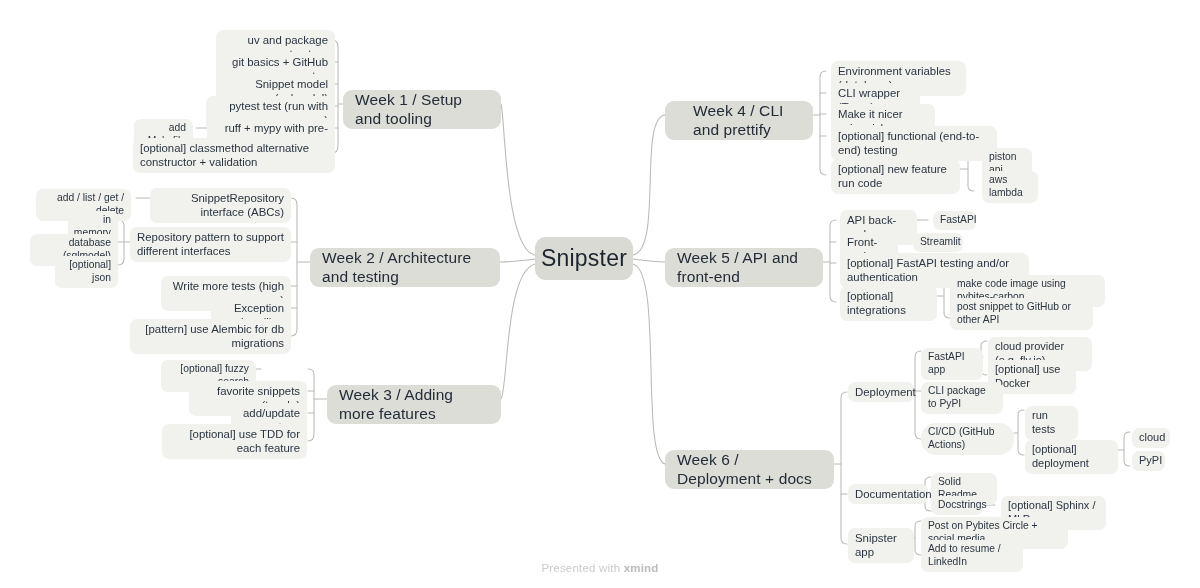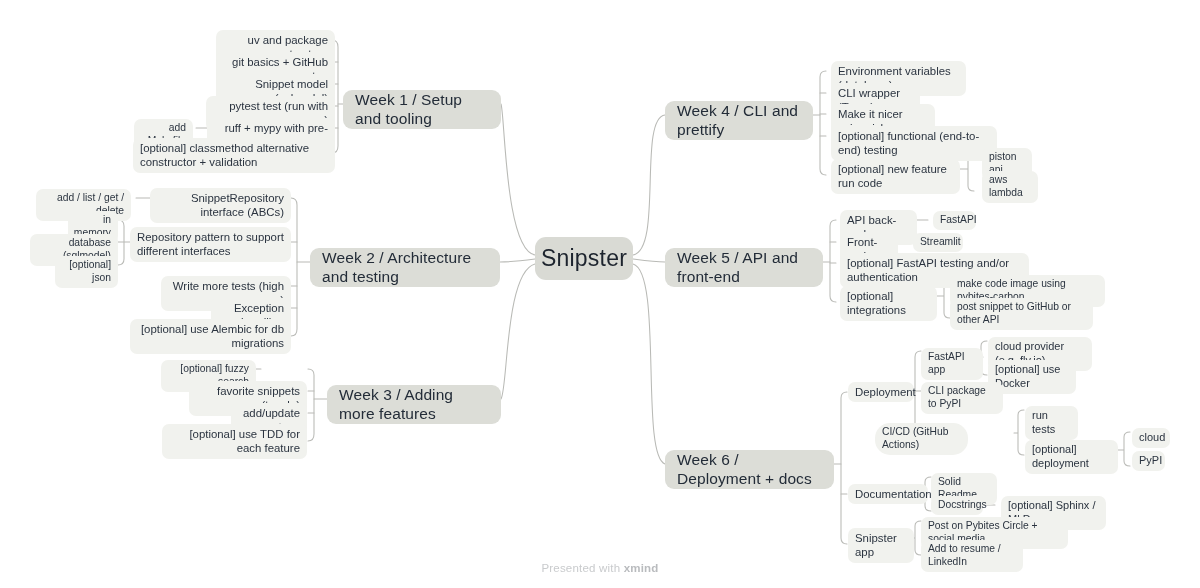--- a/index.html
+++ b/index.html
@@ -120,28 +120,28 @@
     <div class="node lvl2" style="left: 133px; top: 138px; width: 202px; min-height: 30px; padding: 3px 7px;"><span class="txt">[optional] classmethod alternative constructor + validation</span></div>
     <div class="node lvl1" style="left: 310px; top: 248px; width: 190px; min-height: 28px; padding: 0px 12px;"><span class="txt">Week 2 / Architecture and testing</span></div>
     <div class="node lvl2 ralign" style="left: 150px; top: 188px; width: 141px; min-height: 19px; padding: 3px 7px;"><span class="txt">SnippetRepository interface (ABCs)</span></div>
     <div class="node lvl3 ralign" style="left: 36px; top: 189px; width: 95px; min-height: 17px; padding: 3px 7px;"><span class="txt">add / list / get / delete</span></div>
     <div class="node lvl2" style="left: 130px; top: 227px; width: 161px; min-height: 30px; padding: 3px 7px;"><span class="txt">Repository pattern to support different interfaces</span></div>
     <div class="node lvl3 ralign" style="left: 68px; top: 211px; width: 50px; min-height: 17px; padding: 3px 7px;"><span class="txt">in memory</span></div>
     <div class="node lvl3 ralign" style="left: 30px; top: 234px; width: 88px; min-height: 17px; padding: 3px 7px;"><span class="txt">database (sqlmodel)</span></div>
     <div class="node lvl3 ralign" style="left: 55px; top: 256px; width: 63px; min-height: 17px; padding: 3px 7px;"><span class="txt">[optional] json</span></div>
     <div class="node lvl2 ralign" style="left: 161px; top: 276px; width: 130px; min-height: 19px; padding: 3px 7px;"><span class="txt">Write more tests (high coverage)</span></div>
     <div class="node lvl2 ralign" style="left: 211px; top: 298px; width: 80px; min-height: 19px; padding: 3px 7px;"><span class="txt">Exception handling</span></div>
-    <div class="node lvl2 ralign" style="left: 130px; top: 319px; width: 161px; min-height: 19px; padding: 3px 7px;"><span class="txt">[optional] use Alembic for db migrations</span></div>
+    <div class="node lvl2 ralign" style="left: 130px; top: 319px; width: 161px; min-height: 19px; padding: 3px 7px;"><span class="txt">[pattern] use Alembic for db migrations</span></div>
     <div class="node lvl1" style="left: 327px; top: 385px; width: 174px; min-height: 28px; padding: 0px 12px;"><span class="txt">Week 3 / Adding more features</span></div>
     <div class="node lvl2 ralign" style="left: 261px; top: 359px; width: 46px; min-height: 19px; padding: 3px 7px; margin-top: 34px;"><span class="txt">search</span></div>
     <div class="node lvl3 ralign" style="left: 161px; top: 360px; width: 95px; min-height: 17px; padding: 3px 7px;"><span class="txt">[optional] fuzzy search</span></div>
     <div class="node lvl2 ralign" style="left: 189px; top: 381px; width: 118px; min-height: 19px; padding: 3px 7px;"><span class="txt">favorite snippets (toggle)</span></div>
     <div class="node lvl2 ralign" style="left: 231px; top: 403px; width: 76px; min-height: 19px; padding: 3px 7px;"><span class="txt">add/update tags</span></div>
     <div class="node lvl2 ralign" style="left: 162px; top: 424px; width: 145px; min-height: 19px; padding: 3px 7px; align-items: center;"><span class="txt">[optional] use TDD for each feature</span></div>
-    <div class="node lvl1" style="left: 665px; top: 101px; width: 148px; min-height: 28px; padding: 0px 12px;"><span class="txt">Week 4 / CLI and prettify</span></div>
+    <div class="node lvl1" style="left: 665px; top: 101px; width: 148px; min-height: 28px; padding: 0px 28px;"><span class="txt">Week 4 / CLI and prettify</span></div>
     <div class="node lvl2" style="left: 831px; top: 61px; width: 135px; min-height: 19px; padding: 3px 7px;"><span class="txt">Environment variables (database)</span></div>
     <div class="node lvl2" style="left: 831px; top: 83px; width: 89px; min-height: 19px; padding: 3px 7px;"><span class="txt">CLI wrapper (Typer)</span></div>
     <div class="node lvl2" style="left: 831px; top: 104px; width: 104px; min-height: 19px; padding: 3px 7px;"><span class="txt">Make it nicer using rich</span></div>
     <div class="node lvl2" style="left: 831px; top: 126px; width: 166px; min-height: 19px; padding: 3px 7px;"><span class="txt">[optional] functional (end-to-end) testing</span></div>
     <div class="node lvl2" style="left: 831px; top: 159px; width: 129px; min-height: 19px; padding: 3px 7px;"><span class="txt">[optional] new feature run code</span></div>
     <div class="node lvl3" style="left: 982px; top: 148px; width: 50px; min-height: 17px; padding: 3px 7px;"><span class="txt">piston api</span></div>
     <div class="node lvl3" style="left: 982px; top: 171px; width: 56px; min-height: 17px; padding: 3px 7px; align-items: center;"><span class="txt">aws lambda</span></div>
     <div class="node lvl1" style="left: 665px; top: 248px; width: 158px; min-height: 28px; padding: 0px 12px;"><span class="txt">Week 5 / API and front-end</span></div>
     <div class="node lvl2" style="left: 840px; top: 210px; width: 77px; min-height: 19px; padding: 3px 7px;"><span class="txt">API back-end</span></div>
     <div class="node lvl3" style="left: 933px; top: 211px; width: 43px; min-height: 17px; padding: 3px 7px;"><span class="txt">FastAPI</span></div>
@@ -150,21 +150,21 @@
     <div class="node lvl2" style="left: 840px; top: 253px; width: 189px; min-height: 19px; padding: 3px 7px;"><span class="txt">[optional] FastAPI testing and/or authentication</span></div>
     <div class="node lvl2" style="left: 840px; top: 286px; width: 97px; min-height: 19px; padding: 3px 7px;"><span class="txt">[optional] integrations</span></div>
     <div class="node lvl3" style="left: 950px; top: 275px; width: 155px; min-height: 17px; padding: 3px 7px;"><span class="txt">make code image using pybites-carbon</span></div>
     <div class="node lvl3" style="left: 950px; top: 298px; width: 143px; min-height: 17px; padding: 3px 7px;"><span class="txt">post snippet to GitHub or other API</span></div>
     <div class="node lvl1" style="left: 665px; top: 450px; width: 169px; min-height: 28px; padding: 0px 12px;"><span class="txt">Week 6 / Deployment + docs</span></div>
     <div class="node lvl2" style="left: 848px; top: 382px; width: 66px; min-height: 19px; padding: 3px 7px;"><span class="txt">Deployment</span></div>
     <div class="node lvl3" style="left: 921px; top: 348px; width: 62px; min-height: 17px; padding: 3px 7px;"><span class="txt">FastAPI app</span></div>
     <div class="node lvl4" style="left: 988px; top: 337px; width: 104px; min-height: 17px; padding: 3px 7px;"><span class="txt">cloud provider (e.g. fly.io)</span></div>
     <div class="node lvl4" style="left: 988px; top: 360px; width: 88px; min-height: 17px; padding: 3px 7px;"><span class="txt">[optional] use Docker</span></div>
     <div class="node lvl3" style="left: 921px; top: 382px; width: 82px; min-height: 17px; padding: 3px 7px;"><span class="txt">CLI package to PyPI</span></div>
-    <div class="node lvl3" style="left: 875px; top: 423px; width: 93px; min-height: 17px; padding: 3px 7px; border-radius: 15px;"><span class="txt">CI/CD (GitHub Actions)</span></div>
+    <div class="node lvl3" style="left: 921px; top: 423px; width: 93px; min-height: 17px; padding: 3px 7px; border-radius: 15px;"><span class="txt">CI/CD (GitHub Actions)</span></div>
     <div class="node lvl4" style="left: 1025px; top: 406px; width: 53px; min-height: 17px; padding: 3px 7px;"><span class="txt">run tests</span></div>
     <div class="node lvl4" style="left: 1025px; top: 440px; width: 93px; min-height: 17px; padding: 3px 7px;"><span class="txt">[optional] deployment</span></div>
     <div class="node lvl4" style="left: 1132px; top: 428px; width: 38px; min-height: 17px; padding: 3px 7px;"><span class="txt">cloud</span></div>
     <div class="node lvl4" style="left: 1132px; top: 451px; width: 33px; min-height: 17px; padding: 3px 7px;"><span class="txt">PyPI</span></div>
     <div class="node lvl2" style="left: 848px; top: 484px; width: 80px; min-height: 19px; padding: 3px 7px;"><span class="txt">Documentation</span></div>
     <div class="node lvl3" style="left: 931px; top: 473px; width: 66px; min-height: 17px; padding: 3px 7px;"><span class="txt">Solid Readme</span></div>
     <div class="node lvl3" style="left: 931px; top: 496px; width: 52px; min-height: 17px; padding: 3px 7px;"><span class="txt">Docstrings</span></div>
     <div class="node lvl4" style="left: 1001px; top: 496px; width: 105px; min-height: 17px; padding: 3px 7px;"><span class="txt">[optional] Sphinx / MkDocs</span></div>
     <div class="node lvl2" style="left: 848px; top: 528px; width: 66px; min-height: 19px; padding: 3px 7px;"><span class="txt">Snipster app</span></div>
     <div class="node lvl3" style="left: 921px; top: 517px; width: 147px; min-height: 17px; padding: 3px 7px;"><span class="txt">Post on Pybites Circle + social media</span></div>

